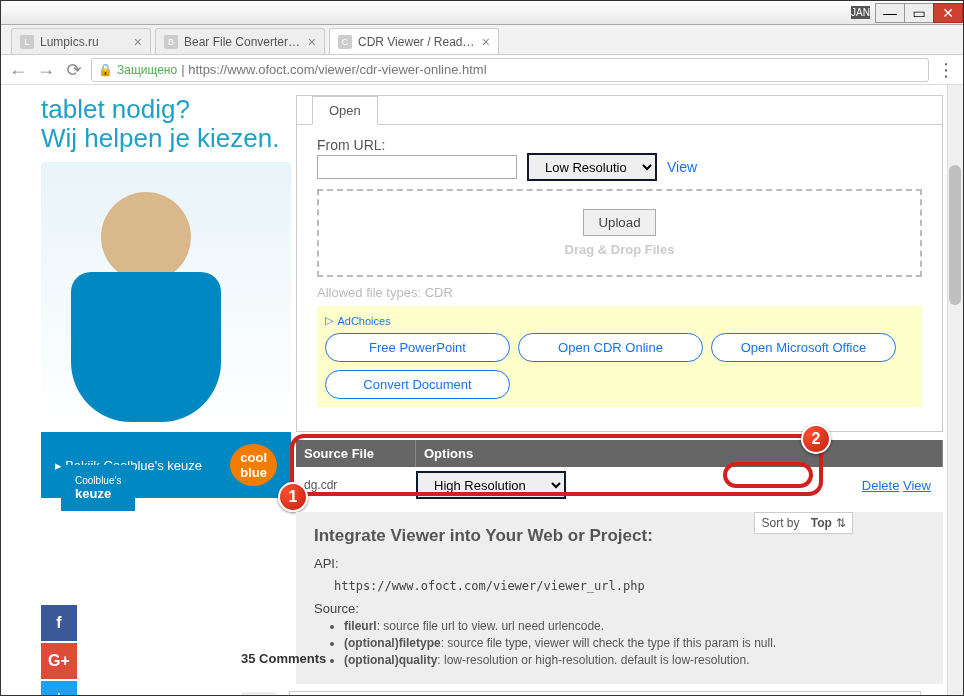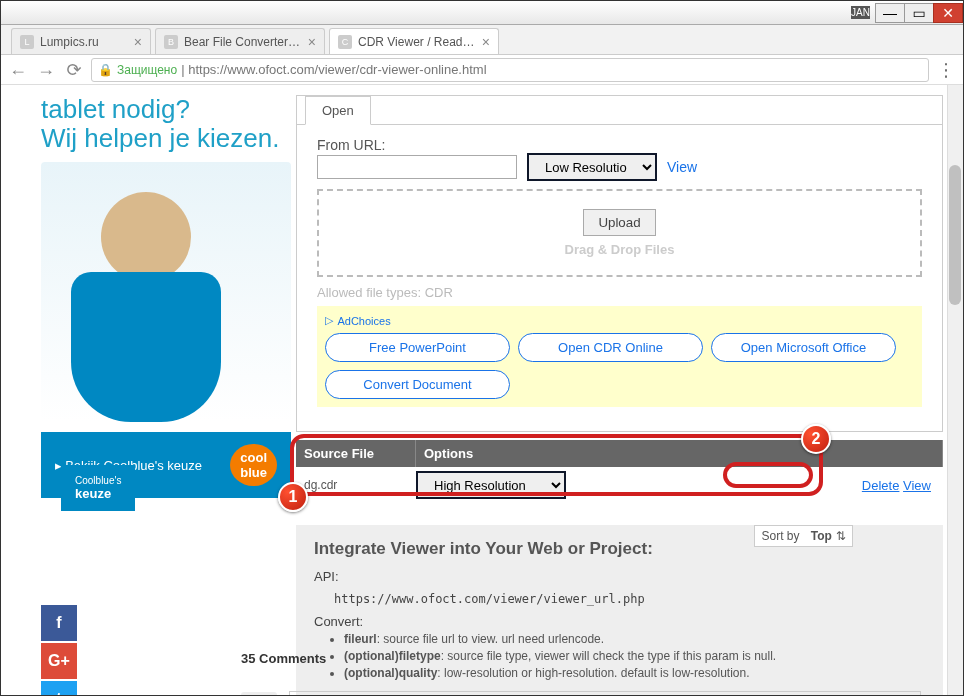--- a/index.html
+++ b/index.html
@@ -46,21 +46,21 @@
 .commentrow { position: absolute; left: 240px; top: 606px; display: flex; align-items: center; gap: 12px; width: 680px; }
 .avatar { width: 36px; height: 36px; background: #eee; border-radius: 3px; }
 .commentinput { flex: 1; border: 1px solid #ccc; padding: 10px; color: #999; font-size: 14px; }
 
 .main { flex: 1; padding: 10px 20px 0 0; position: relative; }
 .scrollbar { position: absolute; right: 0; top: 0; width: 16px; height: 100%; background: #f0f0f0; border-left: 1px solid #ddd; }
 .scrollthumb { position: absolute; right: 2px; top: 80px; width: 12px; height: 140px; background: #c0c0c0; border-radius: 6px; }
 
 .panel { border: 1px solid #ccc; background: #fff; margin-bottom: 8px; }
 .tabhdr { border-bottom: 1px solid #ccc; padding: 0; }
-.tabhdr .t { display: inline-block; border: 1px solid #ccc; border-bottom: 1px solid #fff; margin-bottom: -1px; margin-left: 8px; padding: 6px 16px; background: #fff; color: #555; }
+.tabhdr .t { display: inline-block; border: 1px solid #ccc; border-bottom: 1px solid #fff; margin-bottom: -1px; margin-left: 15px; padding: 6px 16px; background: #fff; color: #555; }
 .inner { padding: 12px 20px; }
 .row { display: flex; align-items: center; gap: 10px; margin-bottom: 8px; }
 .lbl { color: #555; font-size: 14px; }
 .txtinput { border: 1px solid #aaa; height: 24px; width: 200px; }
 .sel { border: 2px solid #0f172a; height: 28px; padding: 0 12px; font-size: 13px; }
 .viewlink { color: #1a73e8; font-size: 14px; }
 
 .dropzone { border: 2px dashed #bbb; padding: 18px; text-align: center; color: #ccc; margin: 8px 0; }
 .uploadbtn { background: #f0f0f0; border: 1px solid #aaa; padding: 5px 14px; color: #444; display: inline-block; margin-bottom: 6px; }
 .allowed { color: #bbb; font-size: 13px; }
@@ -76,21 +76,21 @@
 .th1 { width: 120px; } .th2 { flex: 1; }
 .trow { display: flex; align-items: center; padding: 4px 0; }
 .trow .c1 { width: 120px; padding-left: 8px; color: #555; font-size: 12px; }
 .trow .c2 { flex: 1; }
 .trow .c3 { padding-right: 12px; font-size: 13px; }
 .dlink { color: #1a73e8; text-decoration: underline; }
 
 .highlight1 { position: absolute; border: 4px solid #d02020; border-radius: 14px; pointer-events: none; }
 .badge { position: absolute; width: 30px; height: 30px; background: radial-gradient(circle at 30% 30%, #ff5030, #c02010); border: 2px solid #fff; border-radius: 50%; color: #fff; display: flex; align-items: center; justify-content: center; font-weight: bold; font-size: 16px; box-shadow: 0 1px 3px rgba(0,0,0,.5); }
 
-.intpanel { background: #eee; padding: 14px 18px; margin-top: 22px; color: #444; }
+.intpanel { background: #eee; padding: 14px 18px; margin-top: 9px; color: #444; }
 .intpanel h3 { color: #555; font-size: 17px; margin-bottom: 10px; }
 .intpanel .mono { font-family: monospace; margin: 8px 0 8px 20px; font-size: 12px; }
 .intpanel ul { margin-left: 30px; font-size: 12px; color: #555; }
 .intpanel li { margin: 3px 0; }
 
 .sortby { position: absolute; right: 90px; top: 0; background: #fff; border: 1px solid #ccc; padding: 3px 6px; font-size: 12px; color: #555; display: flex; align-items: center; gap: 4px; justify-content: center; }
 </style>
 </head>
 <body>
 
@@ -198,21 +198,21 @@
             <a class="dlink">View</a>
           </div>
         </div>
       </div>
     </div>
 
     <div class="intpanel" style="position:relative">
       <h3>Integrate Viewer into Your Web or Project:</h3>
       <div>API:</div>
       <div class="mono">https://www.ofoct.com/viewer/viewer_url.php</div>
-      <div>Convert:</div>
+      <div>Source:</div>
       <ul>
         <li><b>fileurl</b><span>: source file url to view. url need urlencode.</span></li>
         <li><b>(optional)filetype</b><span>: source file type, viewer will check the type if this param is null.</span></li>
         <li><b>(optional)quality</b><span>: low-resolution or high-resolution. default is low-resolution.</span></li>
       </ul>
       <div class="sortby"><span>Sort by</span>&nbsp;<b>Top</b> ⇅</div>
     </div>
 
     <div class="scrollbar">
         <div class="scrollthumb"></div>

